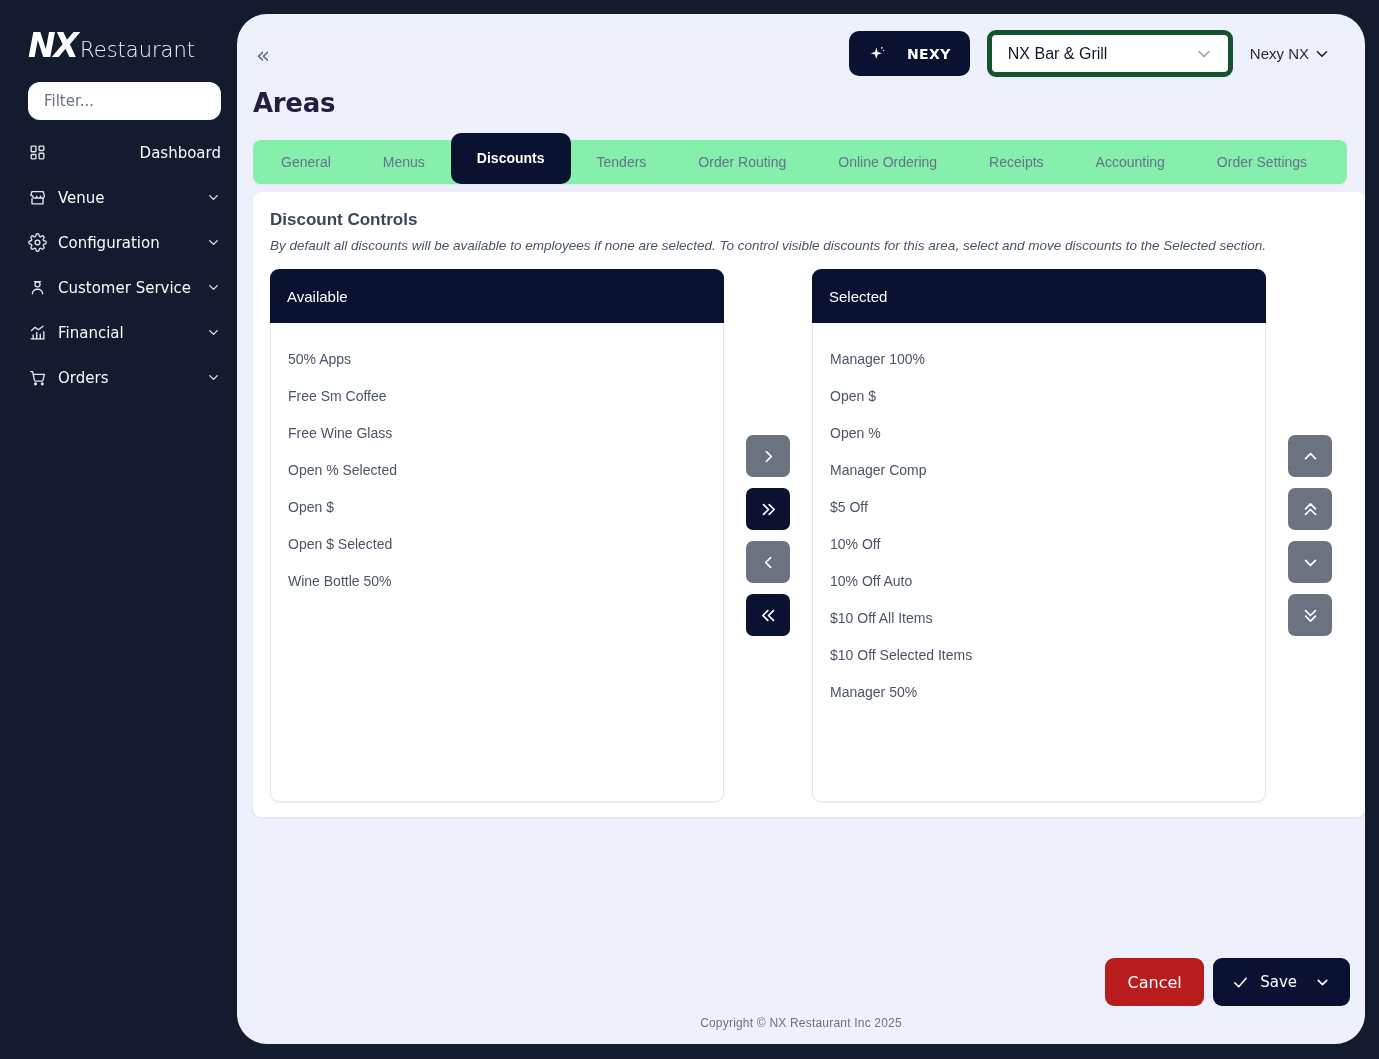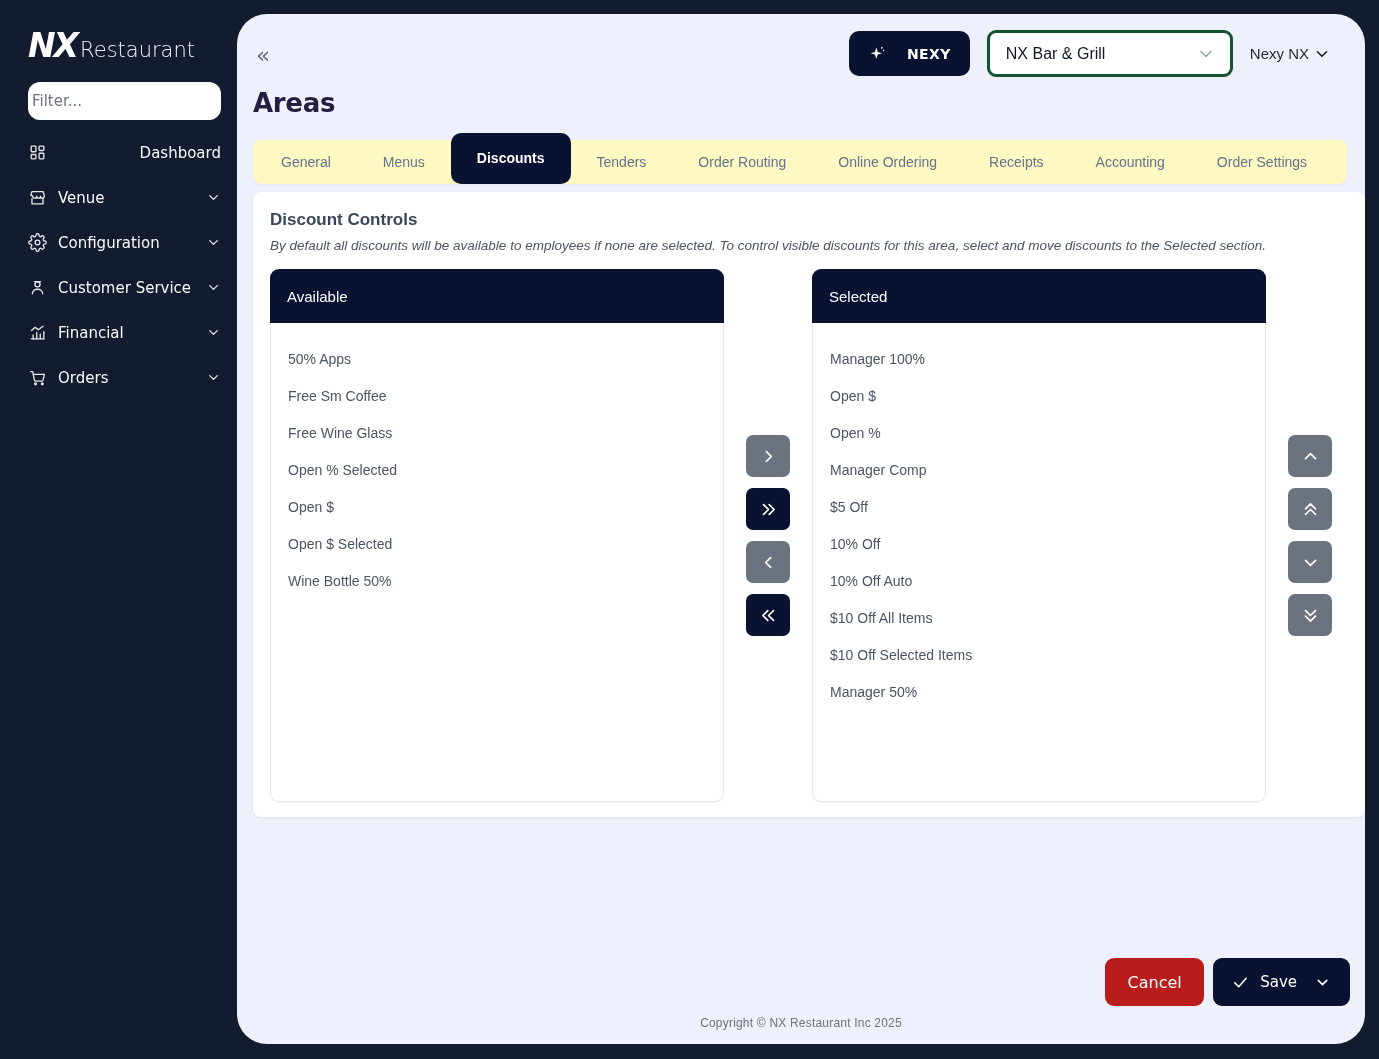--- a/index.html
+++ b/index.html
@@ -18,21 +18,21 @@
     padding: 26px 16px 0 28px;
     font-family: "DejaVu Sans", sans-serif;
     color: #fff;
   }
   .logo { display: flex; align-items: baseline; height: 44px; white-space: nowrap; }
   .logo-nx { font-size: 33px; font-weight: 800; font-style: italic; letter-spacing: -2px; }
   .logo-rest { font-size: 21px; font-weight: 300; margin-left: 3px; color: #f1f5f9; }
   .filter {
     margin-top: 12px; width: 193px; height: 38px;
     border: none; border-radius: 12px; background: #ffffff;
-    padding: 0 4px; font-size: 15px; color: #1f2937; outline: none;
+    padding: 0 16px; font-size: 15px; color: #1f2937; outline: none;
     font-family: "DejaVu Sans", sans-serif;
   }
   .filter::placeholder { color: #6b7280; }
   .nav { margin-top: 10px; }
   .nav-item {
     display: flex; align-items: center; gap: 11px;
     height: 45px; width: 193px; cursor: pointer;
     font-size: 15px; font-weight: 500; color: #f8fafc; justify-content: space-between;
   }
   .nav-icon { width: 19px; height: 19px; flex: 0 0 19px; display: flex; }
@@ -52,38 +52,38 @@
     font-family: "DejaVu Sans", sans-serif;
   }
   .topbar { position: absolute; top: 16px; right: 34px; display: flex; align-items: center; gap: 17px; height: 47px; }
   .nexy-btn {
     height: 45px; padding: 0 19px; border: none; border-radius: 10px;
     background: #0a1232; color: #fff; display: flex; align-items: center; gap: 20px;
     font-family: "DejaVu Sans", sans-serif; font-size: 14px; font-weight: 700; letter-spacing: .4px; cursor: pointer;
   }
   .nexy-btn svg { width: 19px; height: 19px; fill: #fff; }
   .venue-select {
-    width: 246px; height: 47px; background: #fff; border: 3px solid #14532d; border-radius: 9px;
+    width: 246px; height: 47px; background: #fff; border: 5px solid #14532d; border-radius: 9px;
     display: flex; align-items: center; padding: 0 14px 0 16px; cursor: pointer;
     font-size: 16px; color: #111827; font-weight: 500;
     box-shadow: 0 1px 2px rgba(15,23,42,.04);
   }
   .venue-select svg { margin-left: auto; width: 20px; height: 20px; stroke: #94a3b8; fill: none; stroke-width: 1.8; stroke-linecap: round; stroke-linejoin: round; }
   .user-menu { display: flex; align-items: center; gap: 4px; cursor: pointer; font-size: 15px; color: #1f2937; font-weight: 500; }
   .user-menu svg { width: 18px; height: 18px; stroke: #111827; fill: none; stroke-width: 2; stroke-linecap: round; stroke-linejoin: round; }
 
   .page-title {
     position: absolute; left: 16px; top: 74px; margin: 0;
     font-family: "DejaVu Sans", sans-serif;
     font-size: 26px; font-weight: 800; color: #241f41; letter-spacing: -.3px;
   }
 
   .tabbar {
     position: absolute; left: 16px; right: 18px; top: 126px; height: 44px;
-    background: #fef9c3; border-radius: 8px;
+    background: #86efac; border-radius: 8px;
     display: flex; align-items: flex-end; padding: 0 2px;
     box-shadow: 0 1px 2px rgba(15,23,42,.05);
   }
   .tab {
     padding: 0 26px; height: 44px; line-height: 44px;
     font-size: 14px; color: #64748b; cursor: pointer; white-space: nowrap;
   }
   .tab.active {
     background: #0a1232; color: #fff; font-weight: 700;
     height: 51px; line-height: 51px; border-radius: 10px;

